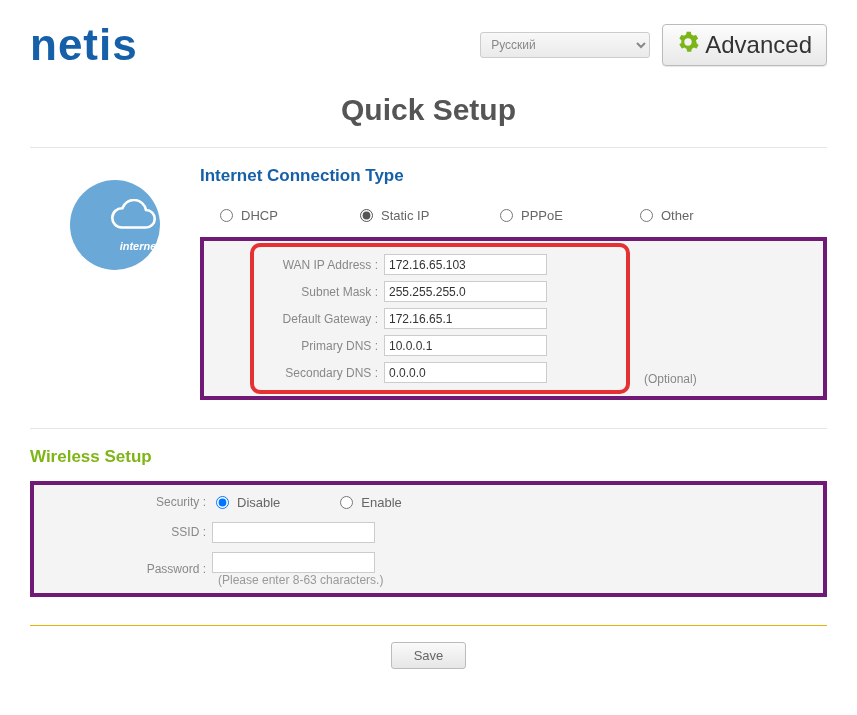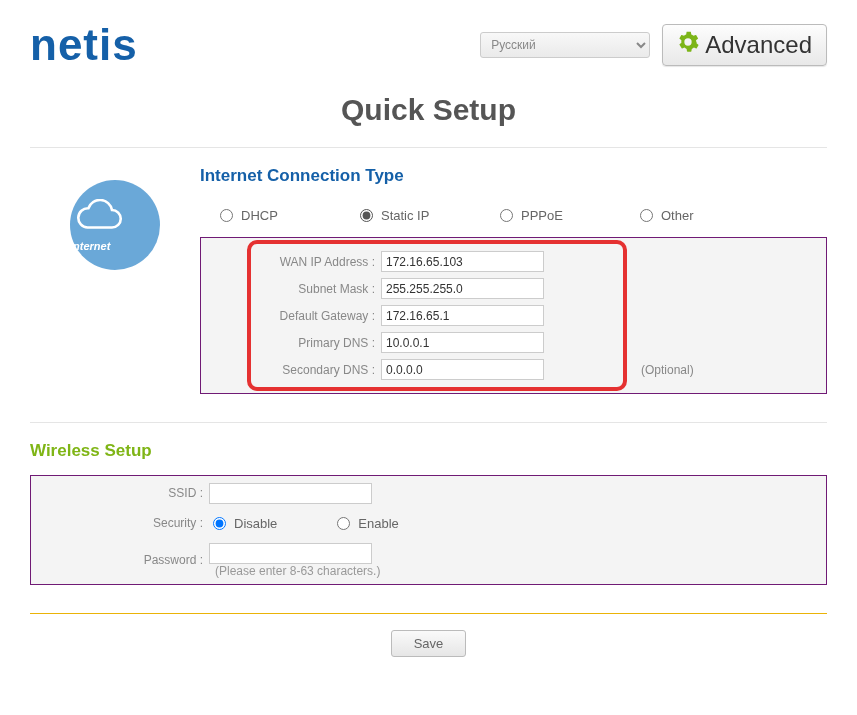--- a/index.html
+++ b/index.html
@@ -8,32 +8,32 @@
 .header { display: flex; align-items: center; justify-content: space-between; padding-bottom: 15px; }
 .logo { font-size: 44px; font-weight: bold; color: #1560a8; letter-spacing: 1px; font-family: Liberation Sans, sans-serif; }
 .header-right { display: flex; gap: 12px; align-items: center; }
 .lang-select { width: 170px; padding: 4px 6px; font-size: 12px; color: #888; height: 26px; background: linear-gradient(#f8f8f8,#eaeaea); border: 1px solid #ccc; border-radius: 3px; }
 .advanced-btn { display: flex; align-items: center; gap: 6px; background: linear-gradient(#fdfdfd,#e8e8e8); border: 1px solid #bbb; border-radius: 4px; padding: 6px 14px; font-size: 24px; color: #333; cursor: pointer; box-shadow: 0 1px 1px rgba(0,0,0,0.1); }
 .gear-icon svg { width: 22px; height: 22px; }
 .page-title { text-align: center; font-size: 30px; font-weight: bold; color: #555; margin: 8px 0 20px; }
 .section { display: flex; align-items: flex-start; padding: 18px 0 28px; border-top: 1px solid #e5e5e5; }
 .section-first { border-top: 1px solid #e5e5e5; }
 .badge-col { width: 170px; display: flex; justify-content: center; padding-top: 14px; }
-.badge { width: 90px; height: 90px; border-radius: 50%; display: flex; flex-direction: column; align-items: flex-start; justify-content: center; position: relative; }
+.badge { width: 90px; height: 90px; border-radius: 50%; display: flex; flex-direction: column; align-items: flex-end; justify-content: center; position: relative; }
 .badge-internet { background: #6aa8d8; }
 .badge-wireless { background: #9ac617; }
 .badge-label { color: #fff; font-size: 11px; font-style: italic; font-weight: bold; margin-top: 2px; }
 .content-col { flex: 1; }
 .section-title { font-size: 17px; font-weight: bold; margin-bottom: 14px; }
 .title-blue { color: #1560a8; }
 .title-green { color: #7fb516; }
 .radio-row { display: flex; align-items: center; padding: 8px 0 14px 20px; gap: 0; }
 .radio-group { display: flex; align-items: center; gap: 8px; width: 140px; color: #666; }
 .radio-group input { accent-color: #555; }
-.form-table { background: #f4f4f4; border: 1px solid #701a75; }
+.form-table { background: #f4f4f4; border: 4px solid #701a75; }
 .form-row { display: flex; align-items: center; height: 27px; }
 .form-label { width: 178px; text-align: right; padding-right: 6px; color: #888; font-size: 12px; }
 .form-input { width: 163px; height: 21px; border: 1px solid #ccc; padding: 0 4px; font-size: 12px; background: #fff; color: #333; }
 .optional { color: #888; font-size: 12px; margin-left: 10px; }
 .highlight-box { border: 4px solid #e53131; border-radius: 10px; padding: 4px 2px; margin: 0 -6px; position: relative; background: #f4f4f4;}
 .highlight-wrap { position: relative; }
 .wifi-form .form-row { height: 30px; }
 .placeholder-hint { color: #999; font-size: 12px; margin-left: 6px; }
 .save-row { text-align: center; padding: 16px 0 8px; border-top: 1px solid #eab308; }
 .save-btn { background: linear-gradient(#fafafa,#e6e6e6); border: 1px solid #bbb; border-radius: 3px; padding: 5px 22px; font-size: 13px; color: #666; cursor: pointer; }
@@ -121,46 +121,46 @@
               <div class="form-row">
                 <div class="form-label" style="width:128px">Primary DNS :</div>
                 <input class="form-input" value="10.0.0.1" style="">
               </div>
               <div class="form-row">
                 <div class="form-label" style="width:128px">Secondary DNS :</div>
                 <input class="form-input" value="0.0.0.0" style="">
               </div>
             </div>
           </div>
-          <span class="optional" style="position:absolute; left:430px; bottom:16px;">(Optional)</span>
+          <span class="optional" style="position:absolute; left:430px; bottom:10px;">(Optional)</span>
         </div>
       </div>
     </div>
   </div>
 
   <div class="section">
     <div class="content-col">
       <div class="section-title title-green">Wireless Setup</div>
       <div class="form-table wifi-form" style="padding:2px 0;">
-        <div class="form-row">
-          <div class="form-label">SSID :</div>
-          <input class="form-input" value="" style="">
-        </div>
         <div class="form-row">
           <div class="form-label">Security :</div>
           <div style="display:flex; align-items:center; padding-left:4px;">
             <label class="inline-radio-group">
                 <input type="radio" name="sec" checked="" style="">
                 <span>Disable</span>
               </label>
             <label class="inline-radio-group">
                 <input type="radio" name="sec" style="">
                 <span>Enable</span>
               </label>
           </div>
+        </div>
+        <div class="form-row">
+          <div class="form-label">SSID :</div>
+          <input class="form-input" value="" style="">
         </div>
         <div class="form-row" style="height:44px">
           <div class="form-label">Password :</div>
           <div>
             <input class="form-input" value="" style="">
             <div class="placeholder-hint">(Please enter 8-63 characters.)</div>
           </div>
         </div>
       </div>
     </div>

